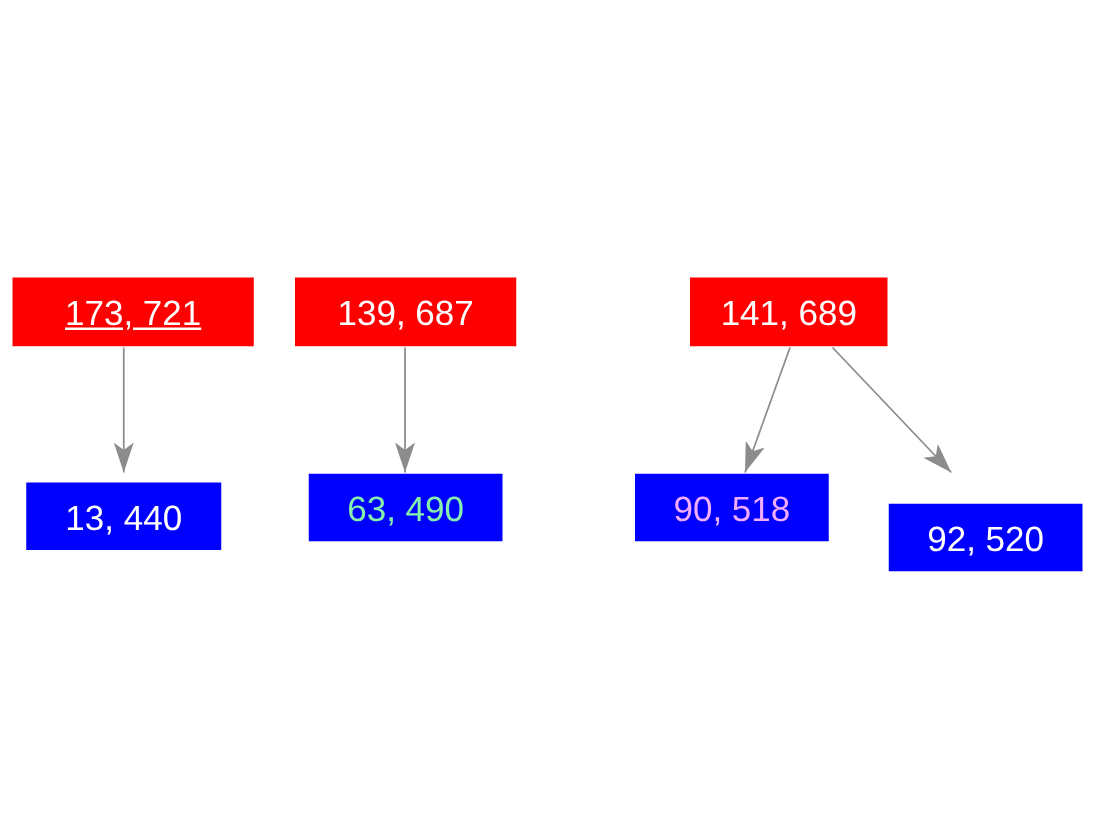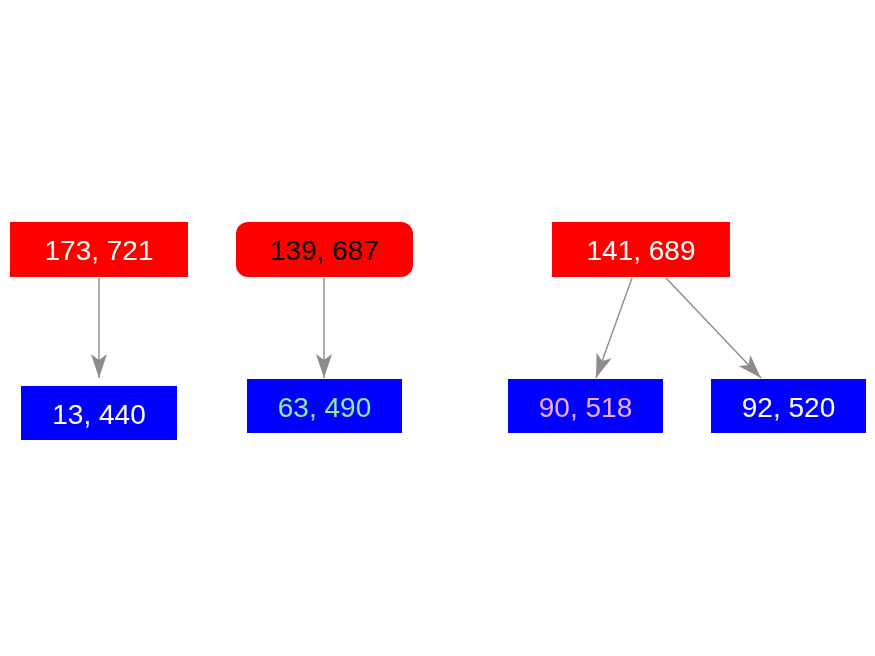--- a/index.html
+++ b/index.html
@@ -29,23 +29,23 @@
     align-items: center;
     justify-content: center;
     color: #ffffff;
     font-size: 28px;
     line-height: 1;
     white-space: nowrap;
     padding-top: 3px;
     box-sizing: border-box;
   }
   
-  #n-p1 { left: 10px;  top: 222px; width: 178px; height: 55px; }
+  #n-p1 { left: 10px;  top: 222px; width: 193px; height: 55px; text-decoration: underline; }
   #n-p2 { left: 236px; top: 222px; width: 177px; height: 55px; }
-  #n-p3 { left: 552px; top: 222px; width: 178px; height: 55px; }
+  #n-p3 { left: 552px; top: 222px; width: 158px; height: 55px; }
   #n-c1 { left: 21px;  top: 386px; width: 156px; height: 54px; }
   #n-c2 { left: 247px; top: 379px; width: 155px; height: 54px; }
   #n-c3 { left: 508px; top: 379px; width: 155px; height: 54px; }
   #n-c4 { left: 711px; top: 379px; width: 155px; height: 54px; }
 </style>
 </head>
 <body>
 
 <div id="canvas" style="background: rgb(255, 255, 255);">
 
@@ -59,32 +59,32 @@
       <line class="edge-line" x1="99" y1="278" x2="99" y2="378" marker-end="url(#arrowhead)" stroke="#8c8c8c" stroke-width="1.4"></line>
       <line class="edge-line" x1="324" y1="278" x2="324" y2="378" marker-end="url(#arrowhead)" stroke="#8c8c8c" stroke-width="1.4"></line>
       <line class="edge-line" x1="632" y1="278" x2="596" y2="378" marker-end="url(#arrowhead)" stroke="#8c8c8c" stroke-width="1.4"></line>
       <line class="edge-line" x1="666" y1="278" x2="761" y2="378" marker-end="url(#arrowhead)" stroke="#8c8c8c" stroke-width="1.4"></line>
     </g>
   </svg>
 
   <div class="node" id="n-p1" style="background: rgb(255, 0, 0); color: rgb(255, 255, 255);">
     <span>173, 721</span>
   </div>
-  <div class="node" id="n-p2" style="background: rgb(255, 0, 0); color: #000000; border-radius: 12px;">
+  <div class="node" id="n-p2" style="background: rgb(255, 0, 0); color: #ffffff;">
     <span>139, 687</span>
   </div>
   <div class="node" id="n-p3" style="background: rgb(255, 0, 0); color: rgb(255, 255, 255);">
     <span>141, 689</span>
   </div>
   <div class="node" id="n-c1" style="background: rgb(0, 0, 255); color: rgb(255, 255, 255);">
     <span>13, 440</span>
   </div>
   <div class="node" id="n-c2" style="background: rgb(0, 0, 255); color: #86efac;">
     <span>63, 490</span>
   </div>
   <div class="node" id="n-c3" style="background: rgb(0, 0, 255); color: #f0abfc;">
     <span>90, 518</span>
   </div>
-  <div class="node" id="n-c4" style="background: rgb(0, 0, 255); color: rgb(255, 255, 255);">
+  <div class="node" id="n-c4" style="background: rgb(0, 0, 255); color: rgb(255, 255, 255); margin-top: 24px;">
     <span>92, 520</span>
   </div>
 
 </div>
 
 </body></html>

